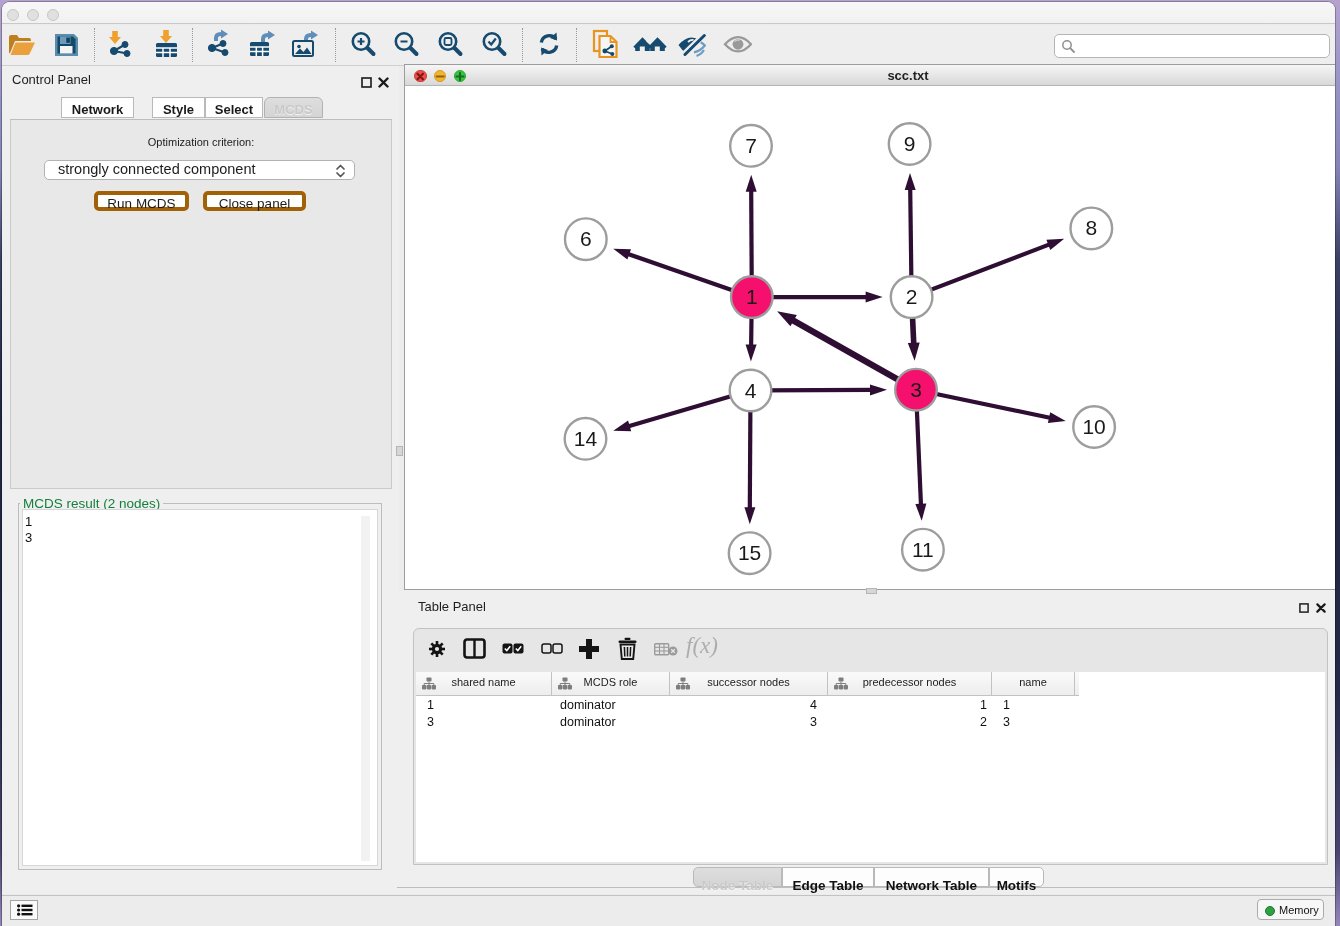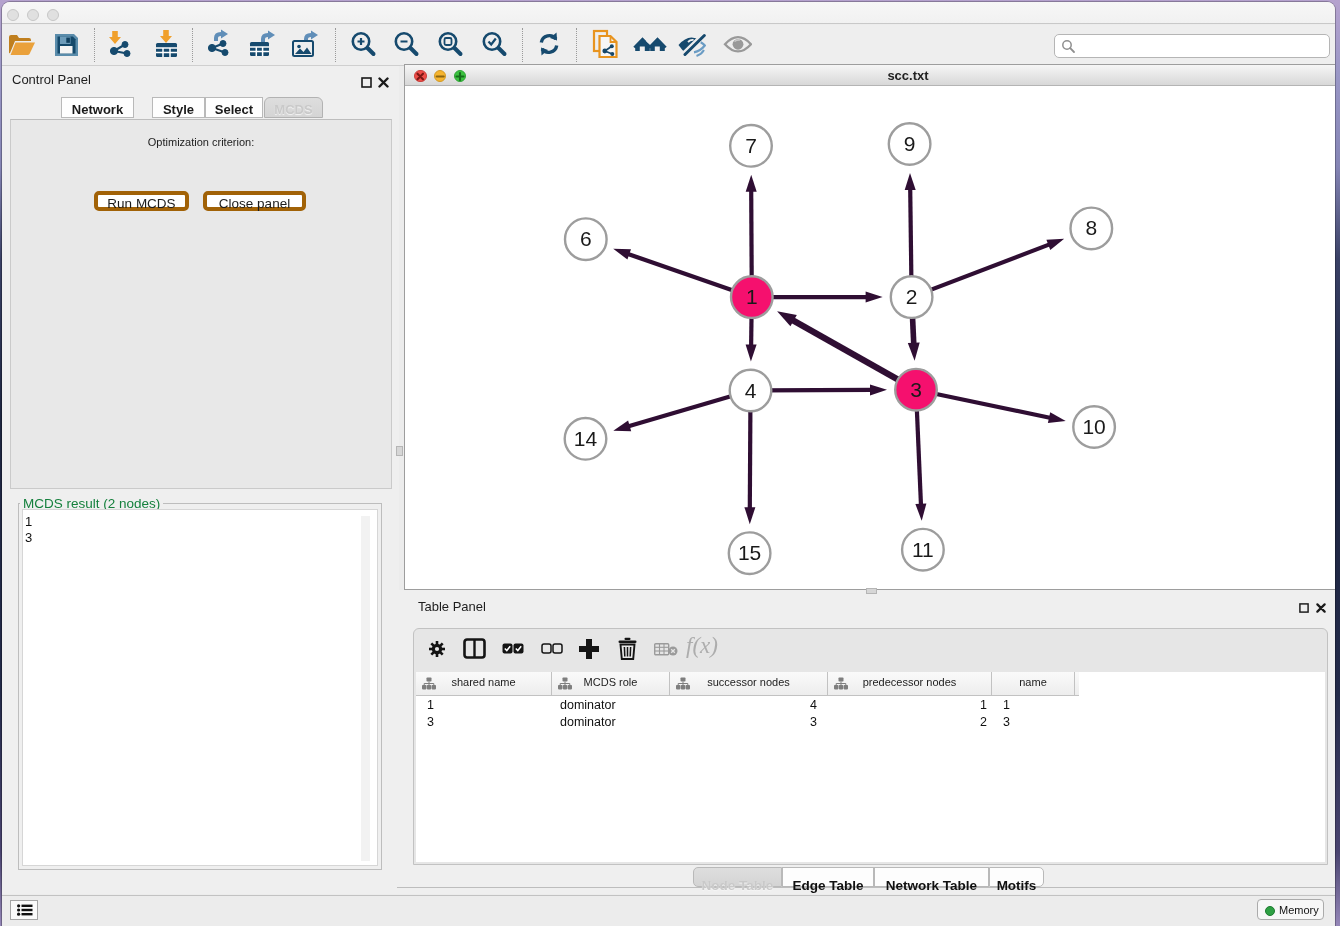--- a/index.html
+++ b/index.html
@@ -260,20 +260,25 @@
         <path d="M1.5 1.5 L9.5 9.5 M9.5 1.5 L1.5 9.5" stroke="#1a1a1a" stroke-width="2.4" stroke-linecap="round"></path>
       </svg>
     <div class="tabs">
       <div class="tab" style="left:61px; width:73px;">Network</div>
       <div class="tab" style="left:152px; width:53px;">Style</div>
       <div class="tab" style="left:205px; width:58px;">Select</div>
       <div class="tab sel" style="left:264px; width:59px; border-radius:6px 6px 0 0;">MCDS</div>
     </div>
     <div class="cp-box">
       <div class="opt-label">Optimization criterion:</div>
+      <div class="dropdown">strongly connected component
+        <svg style="position:absolute; right:8px; top:3px;" width="11" height="14" viewBox="0 0 11 14">
+            <path d="M2 5 L5.5 1.5 L9 5 M2 9 L5.5 12.5 L9 9" fill="none" stroke="#555" stroke-width="1.7" stroke-linejoin="round" stroke-linecap="round"></path>
+          </svg>
+      </div>
       <div class="btn" style="left:83px; width:95px;">Run MCDS</div>
       <div class="btn" style="left:192px; width:103px;">Close panel</div>
     </div>
     <div class="fieldset">
       <div class="legend">MCDS result (2 nodes)</div>
       <div class="fs-inner">1<br>3
         <div class="fs-scroll"></div>
       </div>
     </div>
   </div>

